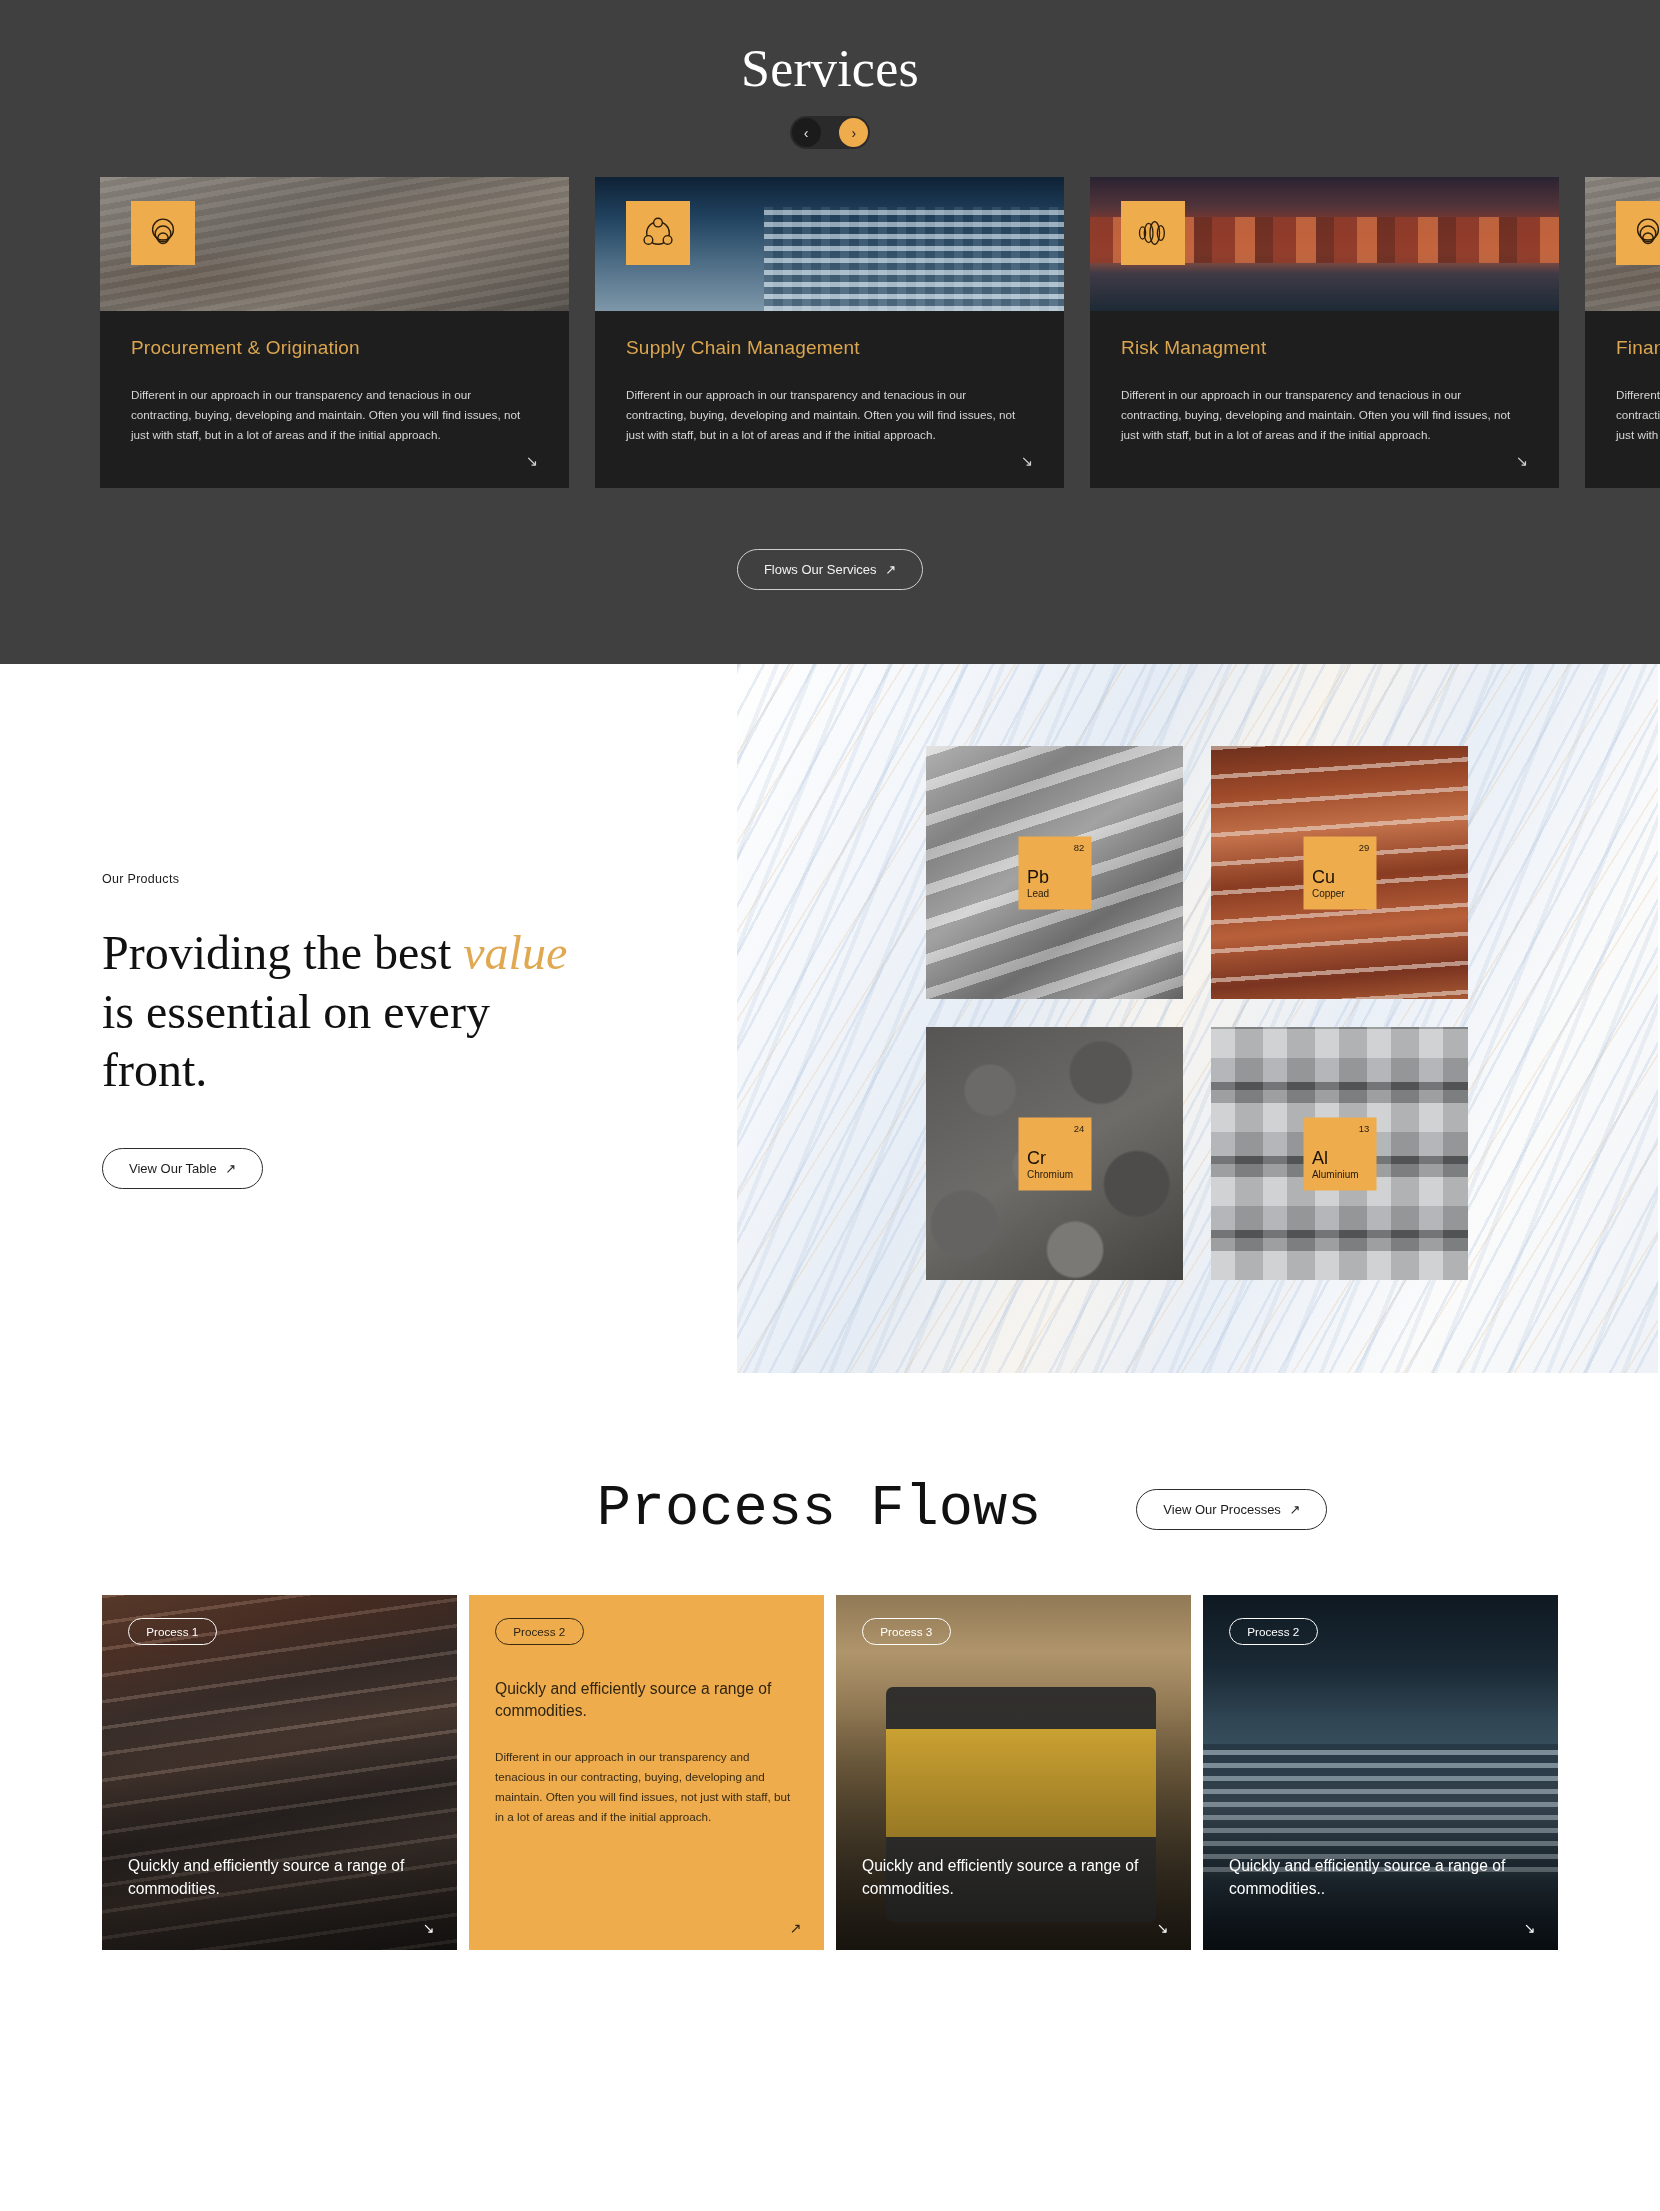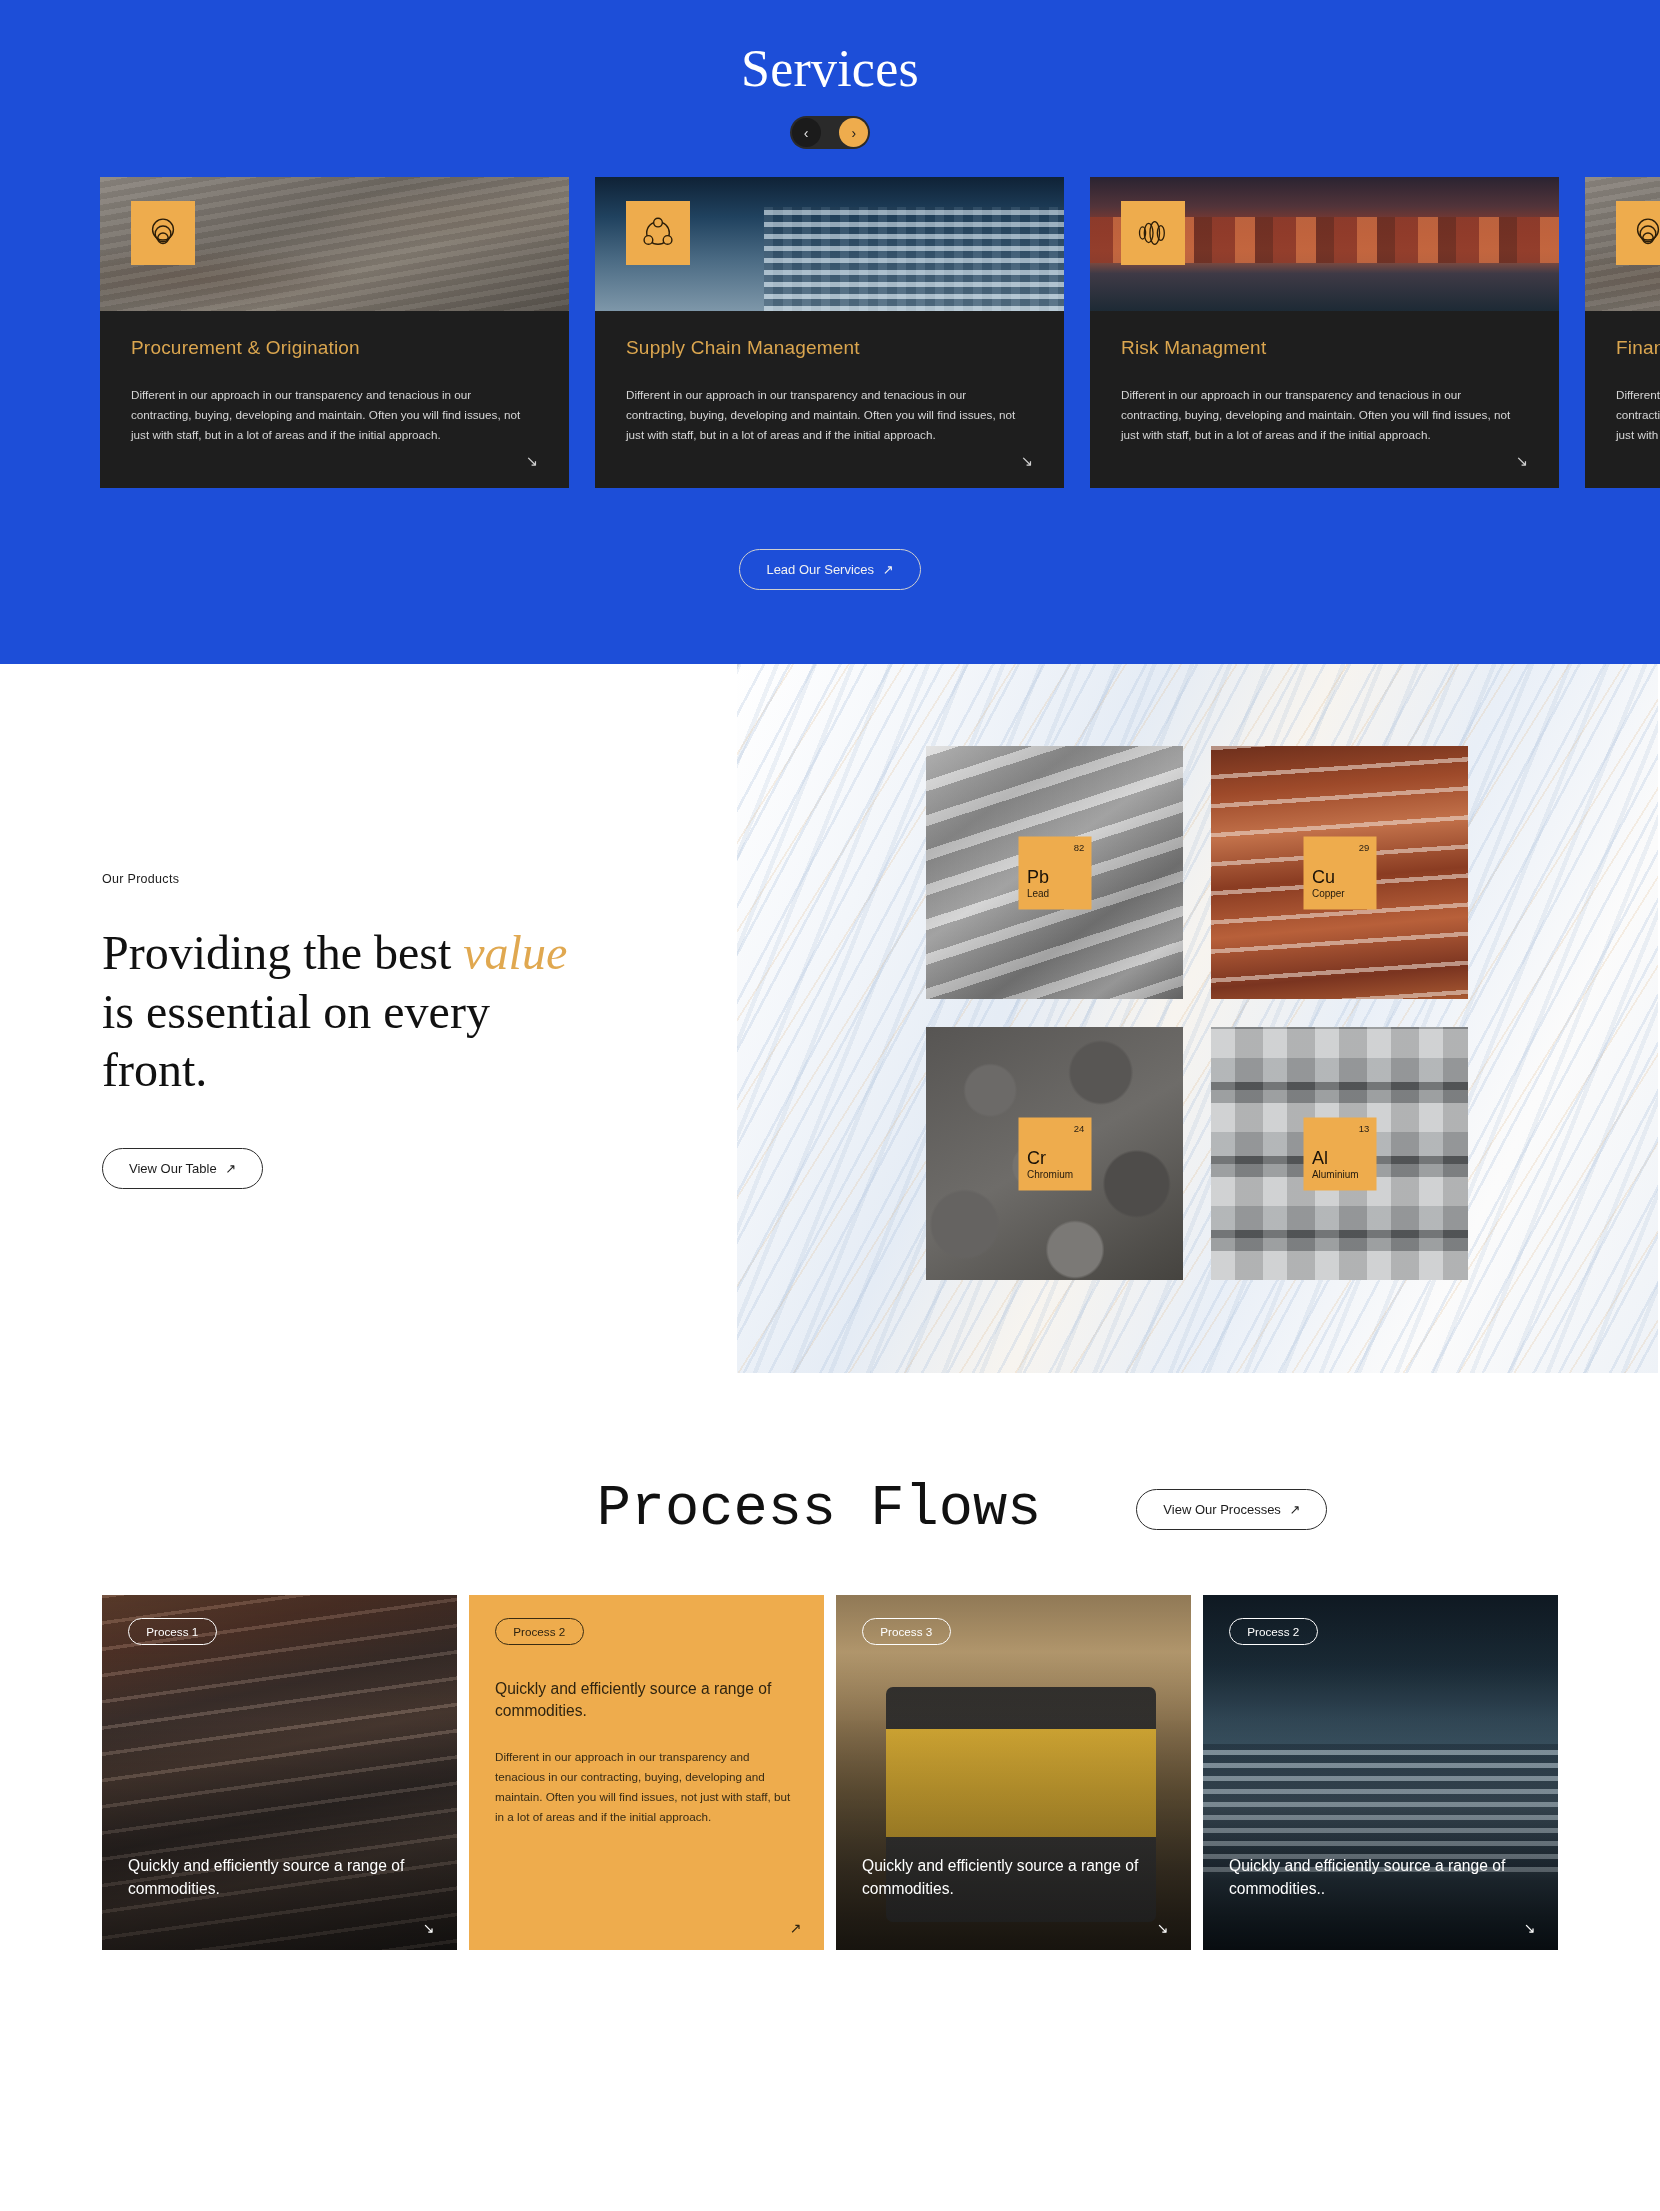--- a/index.html
+++ b/index.html
@@ -6,21 +6,21 @@
   html, body { width: 1660px; }
   body {
     font-family: "Liberation Sans", sans-serif;
     background: #ffffff;
     width: 1660px;
     overflow-x: hidden;
   }
 
   
   .services-section {
-    background: #1d4ed8;
+    background: #404040;
     width: 1660px;
     padding-top: 40px;
     padding-bottom: 74px;
     position: relative;
     overflow: hidden;
   }
   .services-title {
     font-family: "Liberation Serif", serif;
     color: #ffffff;
     font-size: 52px;
@@ -448,21 +448,21 @@
         <h3 class="card-title">Finance</h3>
         <p class="card-desc">Different in our approach in our transparency and tenacious in our contracting, buying, developing and maintain.  Often you will find issues, not just with staff, but in a lot of areas and if the initial approach.</p>
 
       </div>
     </article>
 
   </div>
 
   <div class="view-services-wrap">
     <button class="pill-btn pill-dark">
-      <span>Lead Our Services</span>
+      <span>Flows Our Services</span>
       <span>↗</span>
     </button>
   </div>
 </section>
 
 <section class="products-section">
 
   <div class="products-left">
     <div class="eyebrow">Our Products</div>
     <h2 class="products-head"><span>Providing the best </span><span class="accent">value</span><span> is essential on every front.</span></h2>

